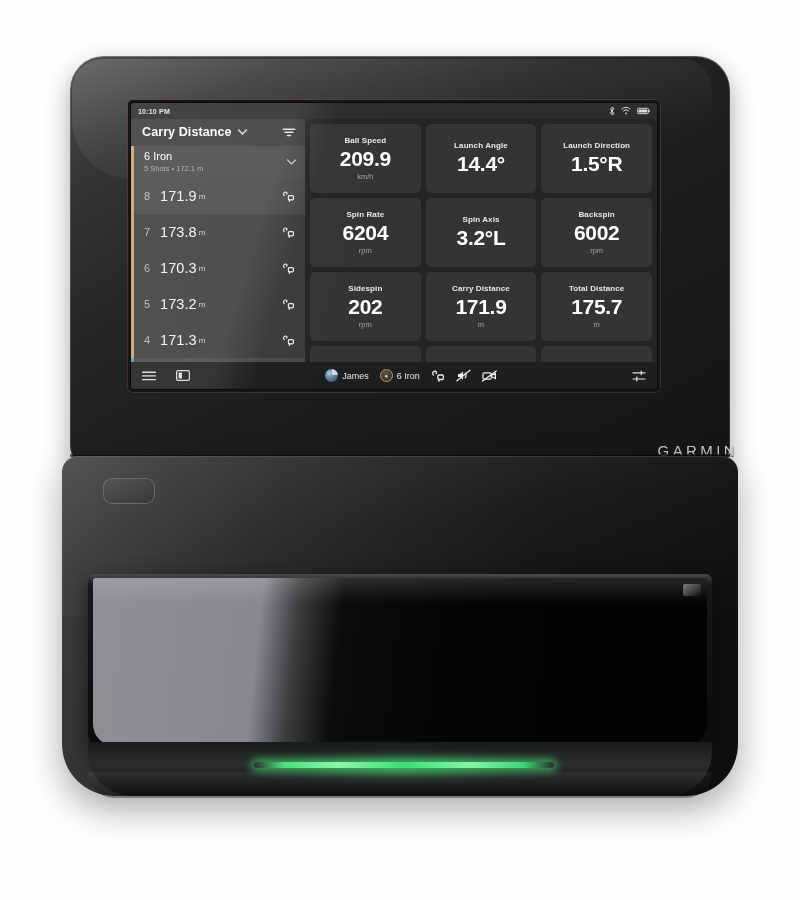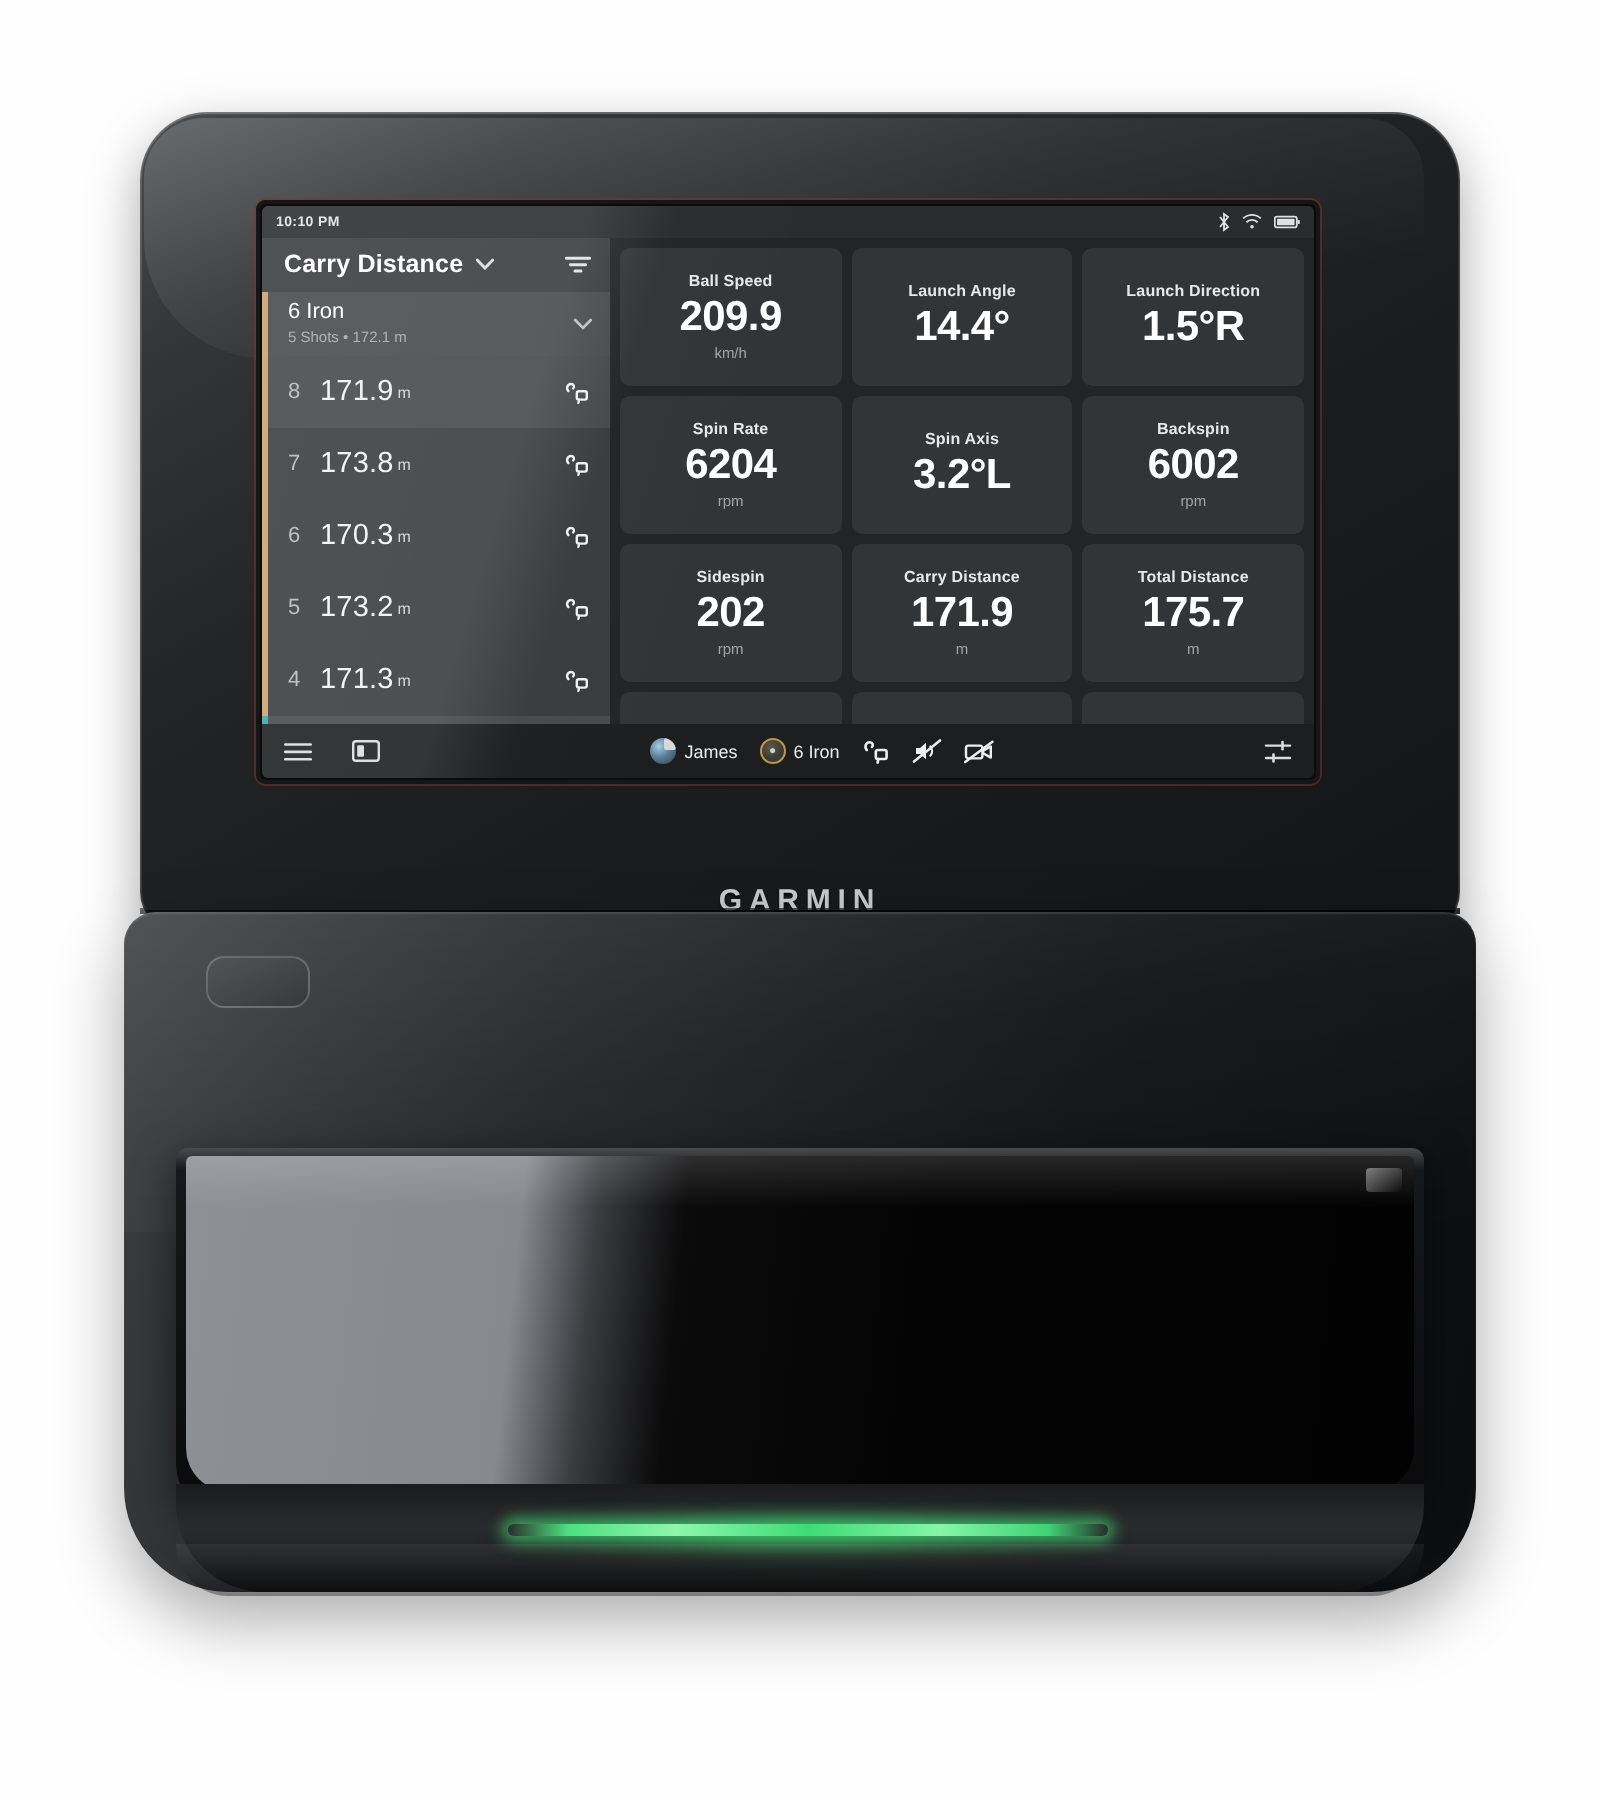--- a/index.html
+++ b/index.html
@@ -145,22 +145,22 @@
   }
   .ballicon {
     width: 13px; height: 13px; border-radius: 50%;
     background: radial-gradient(circle at 38% 34%, #5e5a48 0%, #3a3a32 60%);
     border: 1.2px solid #b99b45; display: flex; align-items: center; justify-content: center;
   }
   .ballicon span { font-size: 6px; color: #cfcfcf; }
 
   
   .garmin {
-    position: absolute; left: 0; top: 386px; width: 676px; text-align: center;
-    font-size: 15px; letter-spacing: 3.4px; font-weight: bold;
+    position: absolute; left: 0; top: 386px; width: 676px; text-align: right;
+    font-size: 15px; letter-spacing: 3.4px; font-weight: normal;
     color: #c9cacc; text-shadow: 0 1px 1px rgba(0,0,0,0.7);
   }
 
   
   .lower {
     position: absolute; left: 0; top: 400px; width: 676px; height: 340px;
     border-radius: 16px 16px 52px 52px;
     background:
       linear-gradient(104deg, #3f4042 0%, #313234 14%, #242527 30%, #1a1b1d 48%, #121315 66%, #0d0e10 100%);
     box-shadow: 0 14px 34px rgba(0,0,0,0.33), inset 0 1px 1px rgba(255,255,255,0.12);

